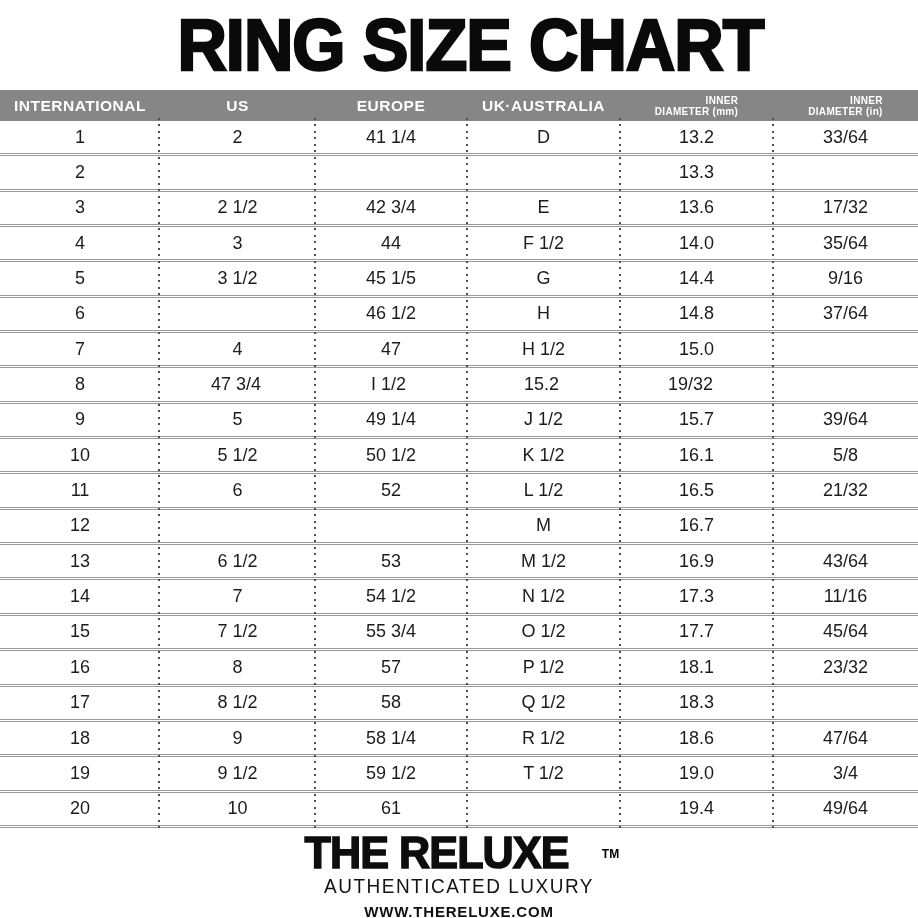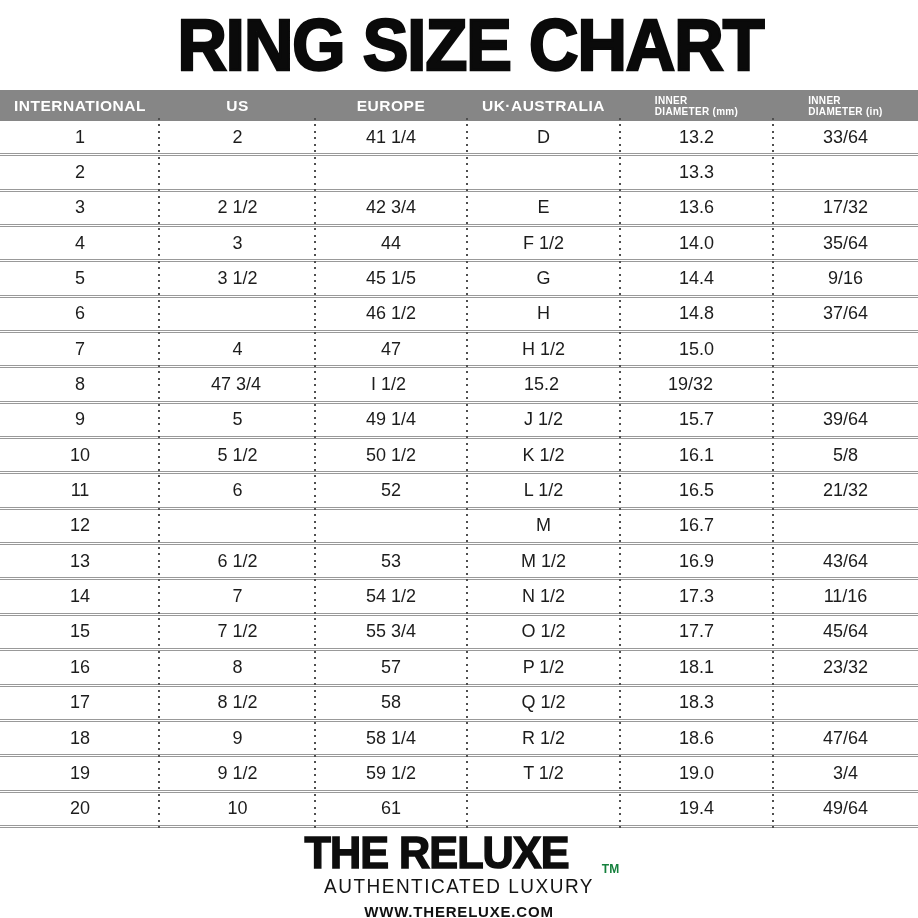--- a/index.html
+++ b/index.html
@@ -33,21 +33,21 @@
     background:var(--header-bg, #868686);
     color:var(--header-text, #ffffff);
     align-items:center;
   }
   .th {
     display:flex; align-items:center; justify-content:center;
     height:100%;
     font-weight:bold;
     font-size:15.5px;
     letter-spacing:0.5px;
-    text-align:left;
+    text-align:right;
     white-space:pre-line;
     line-height:1.1;
   }
   .th.small { font-size:10px; letter-spacing:0.3px; }
   
   .c0 { width:160px; }
   .c1 { width:155px; }
   .c2 { width:152px; }
   .c3 { width:153px; }
   .c4 { width:153px; }
@@ -86,37 +86,37 @@
   .vline.v3 { left:619px; }
   .vline.v4 { left:772px; }
   
   .footer {
     height:90px;
     display:flex; flex-direction:column;
     align-items:center;
     padding-top:2px;
   }
   .brand-row {
-    display:flex; align-items:flex-end; justify-content:center;
+    display:flex; align-items:center; justify-content:center;
     line-height:1;
     gap:28px;
   }
   .brand {
     font-size:45px;
     font-weight:bold;
     color:#0d0d0d;
     -webkit-text-stroke:1.5px #0d0d0d;
     letter-spacing:-1px;
     transform:scaleX(0.96);
     white-space:nowrap;
   }
   .tm {
     font-size:12px;
     font-weight:bold;
-    color:#15803d;
+    color:#000000;
     margin-top:3px;
     letter-spacing:0;
   }
   .tagline {
     font-size:19px;
     color:#141414;
     letter-spacing:1.5px;
     margin-top:1px;
     transform:scaleY(1.08);
     white-space:nowrap;

